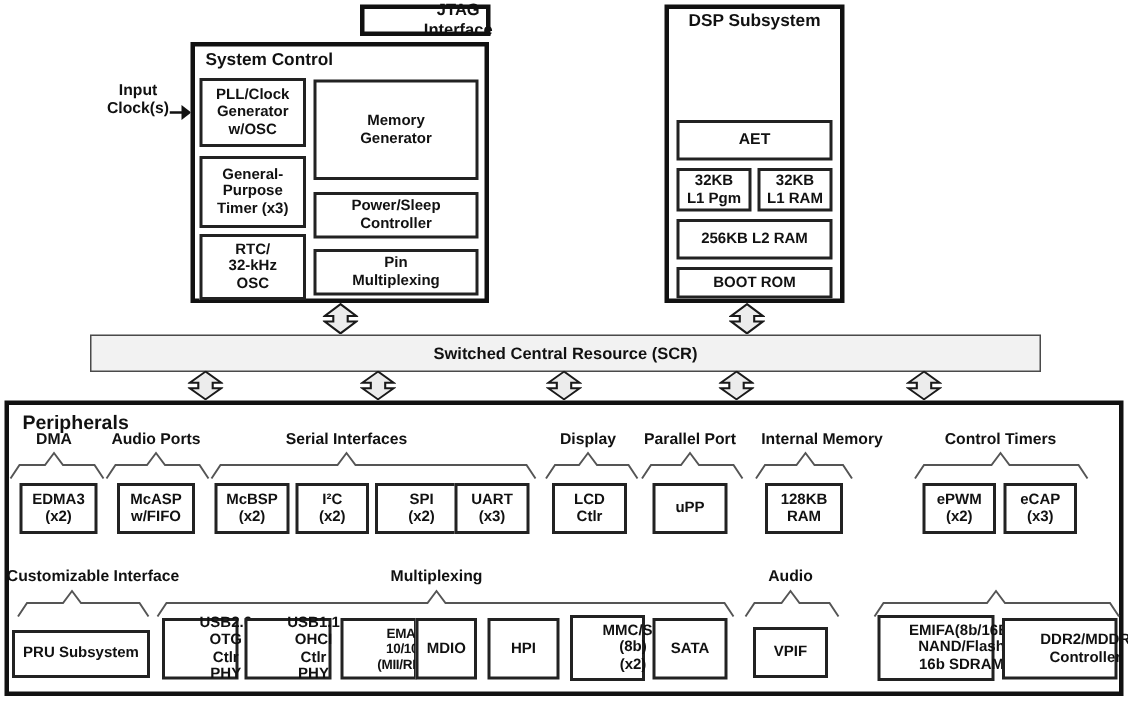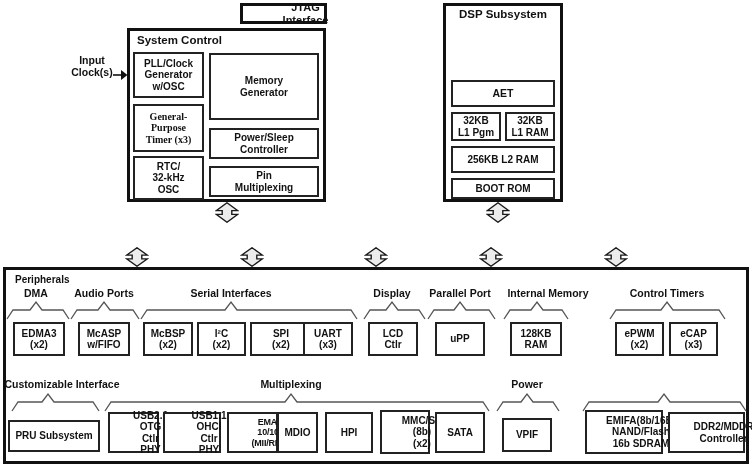--- a/index.html
+++ b/index.html
@@ -53,21 +53,21 @@
   <svg class="abs" style="left:113px;top:69px;" width="15" height="12">
     <line x1="0" y1="6" x2="9" y2="6" stroke="#111" stroke-width="1.6"></line>
     <polygon points="8,1 14.5,6 8,11" fill="#111"></polygon>
   </svg>
 
   <div class="abs outer" style="left:127px;top:28px;width:199px;height:174px;">
     <div class="sectitle" style="left:7px;top:3px;">System Control</div>
     <div class="box" style="left:3px;top:21px;width:71px;height:46px;">PLL/Clock
 Generator
 w/OSC</div>
-    <div class="box" style="left:3px;top:73px;width:71px;height:48px;font-family:Liberation Serif, serif;">General-
+    <div class="box" style="left:3px;top:73px;width:71px;height:48px;">General-
 Purpose
 Timer (x3)</div>
     <div class="box" style="left:3px;top:125px;width:71px;height:44px;">RTC/
 32-kHz
 OSC</div>
     <div class="box" style="left:79px;top:22px;width:110px;height:67px;">Memory
 Generator</div>
     <div class="box" style="left:79px;top:97px;width:110px;height:31px;">Power/Sleep
 Controller</div>
     <div class="box" style="left:79px;top:135px;width:110px;height:31px;">Pin
@@ -85,39 +85,40 @@
     <div class="box" style="left:5px;top:172px;width:104px;height:21px;">BOOT ROM</div>
   </div>
 
   <svg class="abs" style="left:215px;top:202px;" width="24" height="21">
       <use href="#busarrow"></use>
     </svg>
   <svg class="abs" style="left:486px;top:202px;" width="24" height="21">
       <use href="#busarrow"></use>
     </svg>
 
+  <div class="scrbar" style="left:60px;top:223px;width:634px;height:25px;">Switched Central Resource (SCR)</div>
 
   <svg class="abs" style="left:125px;top:247px;" width="24" height="20">
       <use href="#busarrow"></use>
     </svg>
   <svg class="abs" style="left:240px;top:247px;" width="24" height="20">
       <use href="#busarrow"></use>
     </svg>
   <svg class="abs" style="left:364px;top:247px;" width="24" height="20">
       <use href="#busarrow"></use>
     </svg>
   <svg class="abs" style="left:479px;top:247px;" width="24" height="20">
       <use href="#busarrow"></use>
     </svg>
   <svg class="abs" style="left:604px;top:247px;" width="24" height="20">
       <use href="#busarrow"></use>
     </svg>
 
   <div class="abs outer" style="left:3px;top:267px;width:746px;height:197px;">
-    <div class="sectitle" style="left:9px;top:4px;font-size:10px;">Peripherals</div>
+    <div class="sectitle" style="left:9px;top:4px;font-size:13px;">Peripherals</div>
   </div>
 
   <div class="glabel" style="left:36px;">DMA</div>
   <div class="glabel" style="left:104px;">Audio Ports</div>
   <div class="glabel" style="left:231px;">Serial Interfaces</div>
   <div class="glabel" style="left:392px;">Display</div>
   <div class="glabel" style="left:460px;">Parallel Port</div>
   <div class="glabel" style="left:548px;">Internal Memory</div>
   <div class="glabel" style="left:667px;">Control Timers</div>
 
@@ -160,21 +161,21 @@
   <div class="box pbox" style="left:435px;top:322px;width:50px;height:34px;">uPP</div>
   <div class="box pbox" style="left:510px;top:322px;width:52px;height:34px;">128KB
 RAM</div>
   <div class="box pbox" style="left:615px;top:322px;width:49px;height:34px;">ePWM
 (x2)</div>
   <div class="box pbox" style="left:669px;top:322px;width:49px;height:34px;">eCAP
 (x3)</div>
 
   <div class="glabel glabel2" style="left:62px;">Customizable Interface</div>
   <div class="glabel glabel2" style="left:291px;">Multiplexing</div>
-  <div class="glabel glabel2" style="left:527px;">Power</div>
+  <div class="glabel glabel2" style="left:527px;">Audio</div>
 
   <svg class="brace" style="left:11px;top:392px;" width="89" height="20">
       <path d="M1,19 L7,10 L31,10 L37,2 L43,10 L82,10 L88,19" fill="none" stroke="#555" stroke-width="1.3"></path>
     </svg>
   <svg class="brace" style="left:104px;top:392px;" width="386" height="20">
       <path d="M1,19 L7,10 L181,10 L187,2 L193,10 L379,10 L385,19" fill="none" stroke="#555" stroke-width="1.3"></path>
     </svg>
   <svg class="brace" style="left:496px;top:392px;" width="64" height="20">
       <path d="M1,19 L7,10 L25,10 L31,2 L37,10 L57,10 L63,19" fill="none" stroke="#555" stroke-width="1.3"></path>
     </svg>

